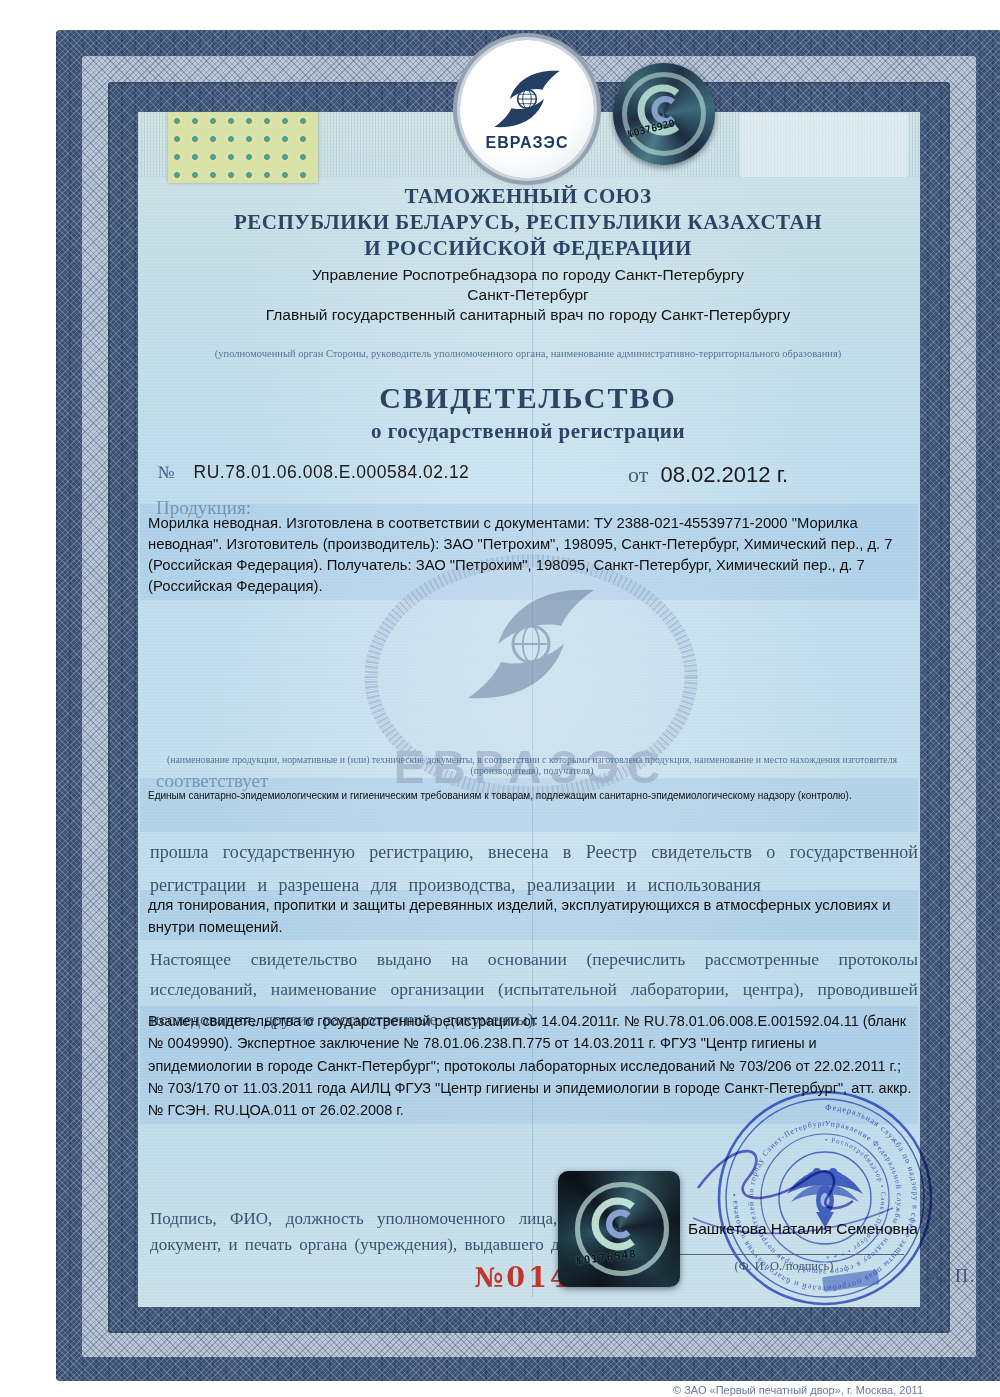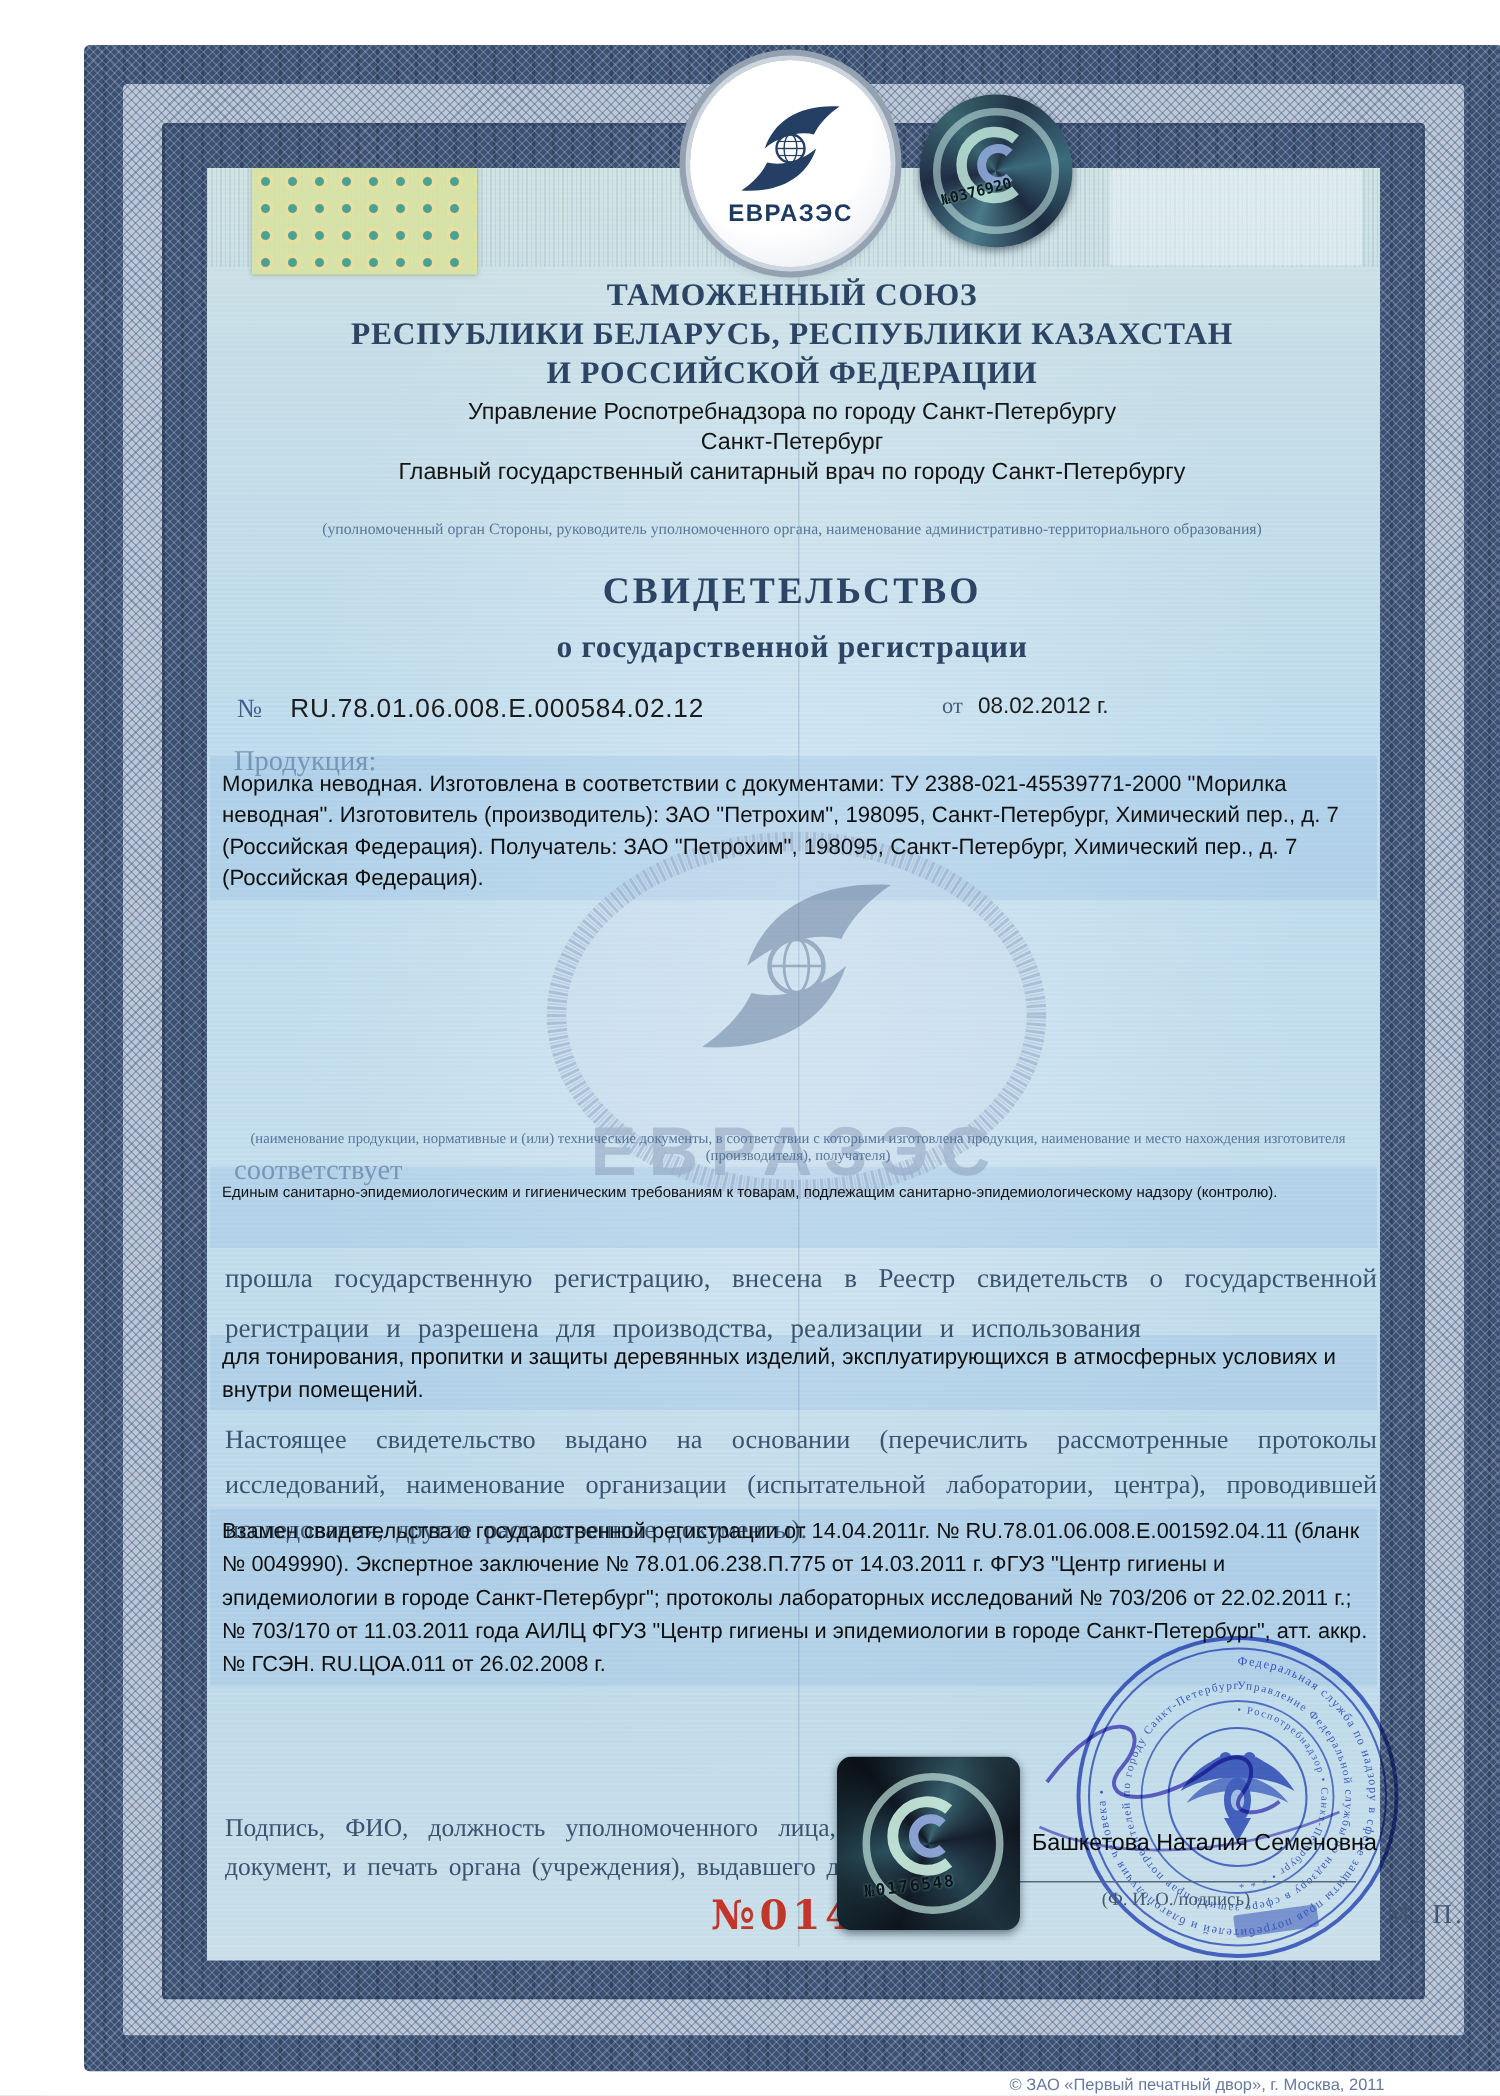--- a/index.html
+++ b/index.html
@@ -147,28 +147,28 @@
   <div style="position:absolute;left:115px;top:183px;width:770px;text-align:center;z-index:3;">
     <div class="hdr-serif" style="font-size:21px;line-height:26px;">ТАМОЖЕННЫЙ СОЮЗ</div>
     <div class="hdr-serif" style="font-size:21px;line-height:26px;">РЕСПУБЛИКИ БЕЛАРУСЬ, РЕСПУБЛИКИ КАЗАХСТАН</div>
     <div class="hdr-serif" style="font-size:21px;line-height:26px;">И РОССИЙСКОЙ ФЕДЕРАЦИИ</div>
     <div style="font-size:15.5px;line-height:20px;color:#141414;margin-top:4px;">Управление Роспотребнадзора по городу Санкт-Петербургу</div>
     <div style="font-size:15.5px;line-height:20px;color:#141414;">Санкт-Петербург</div>
     <div style="font-size:15.5px;line-height:20px;color:#141414;">Главный государственный санитарный врач по городу Санкт-Петербургу</div>
   </div>
   <div class="tiny-caption" style="left:115px;top:348px;width:770px;text-align:center;font-size:10.5px;">(уполномоченный орган Стороны, руководитель уполномоченного органа, наименование административно-территориального образования)</div>
 
-  <div class="hdr-serif" style="position:absolute;left:115px;top:381px;width:770px;text-align:center;font-size:25px;letter-spacing:2px;z-index:3;">СВИДЕТЕЛЬСТВО</div>
+  <div class="hdr-serif" style="position:absolute;left:115px;top:381px;width:770px;text-align:center;font-size:30px;letter-spacing:2px;z-index:3;">СВИДЕТЕЛЬСТВО</div>
   <div class="hdr-serif" style="position:absolute;left:115px;top:419px;width:770px;text-align:center;font-size:21px;z-index:3;">о государственной регистрации</div>
 
   <div style="position:absolute;left:130px;top:462px;z-index:4;font-size:17.5px;">
     <span style="font-family:'Liberation Serif',serif;color:#40608a;">№</span>
     <span style="color:#1c1c1c;margin-left:14px;letter-spacing:.5px;">RU.78.01.06.008.Е.000584.02.12</span>
   </div>
-  <div style="position:absolute;left:600px;top:462px;z-index:4;font-size:15px;text-align:right;">
+  <div style="position:absolute;left:600px;top:462px;z-index:4;font-size:22px;text-align:right;">
     <span style="font-family:'Liberation Serif',serif;color:#3f5d7d;">от</span>
     <span style="color:#1c1c1c;margin-left:6px;">08.02.2012 г.</span>
   </div>
 
   <div class="faded-label" style="left:128px;top:497px;font-size:19px;">Продукция:</div>
   <div class="fill-sans" style="left:120px;top:513px;width:770px;font-size:14.8px;line-height:21px;">Морилка неводная. Изготовлена в соответствии с документами: ТУ 2388-021-45539771-2000 "Морилка неводная". Изготовитель (производитель): ЗАО "Петрохим", 198095, Санкт-Петербург, Химический пер., д. 7 (Российская Федерация).  Получатель: ЗАО "Петрохим", 198095, Санкт-Петербург, Химический пер., д. 7 (Российская Федерация).</div>
 
   <svg id="watermark" width="350" height="255" viewBox="0 0 350 255">
     <ellipse cx="175" cy="124" rx="162" ry="118" fill="rgba(206,219,238,.45)" stroke="none"></ellipse>
     <ellipse cx="175" cy="124" rx="160" ry="116" fill="none" stroke="#96abc8" stroke-width="13" stroke-dasharray="2 3"></ellipse>

